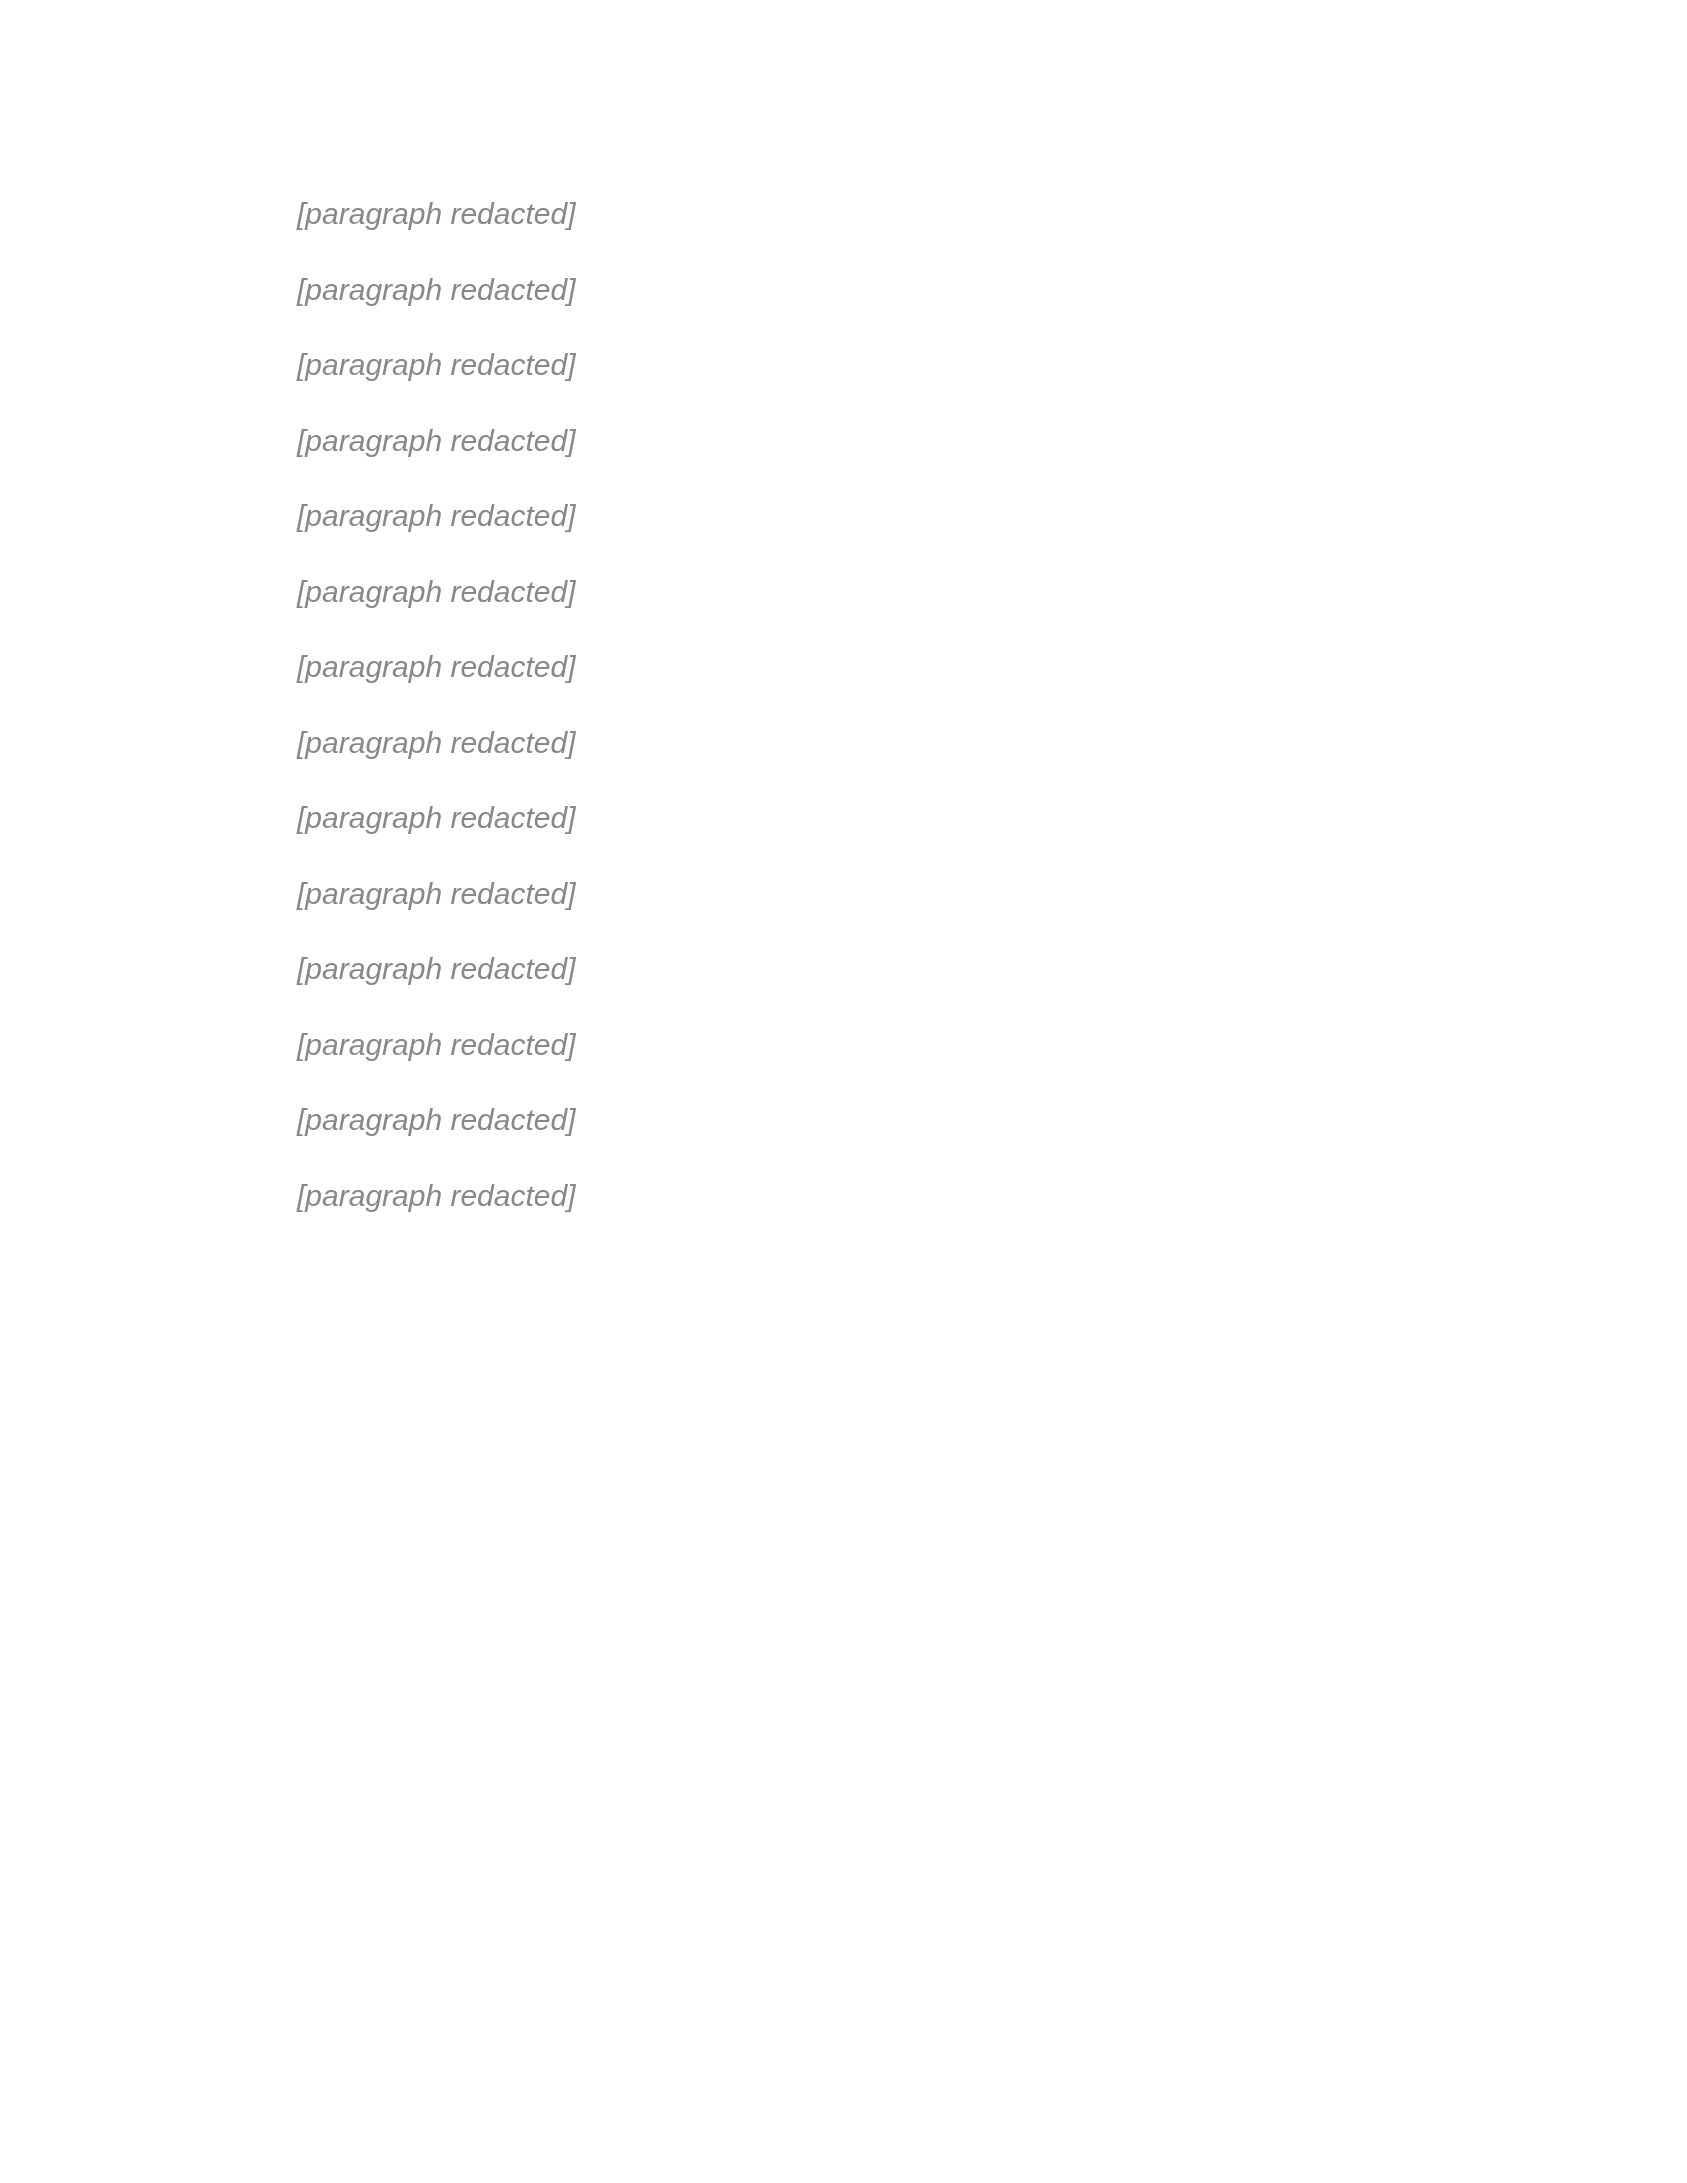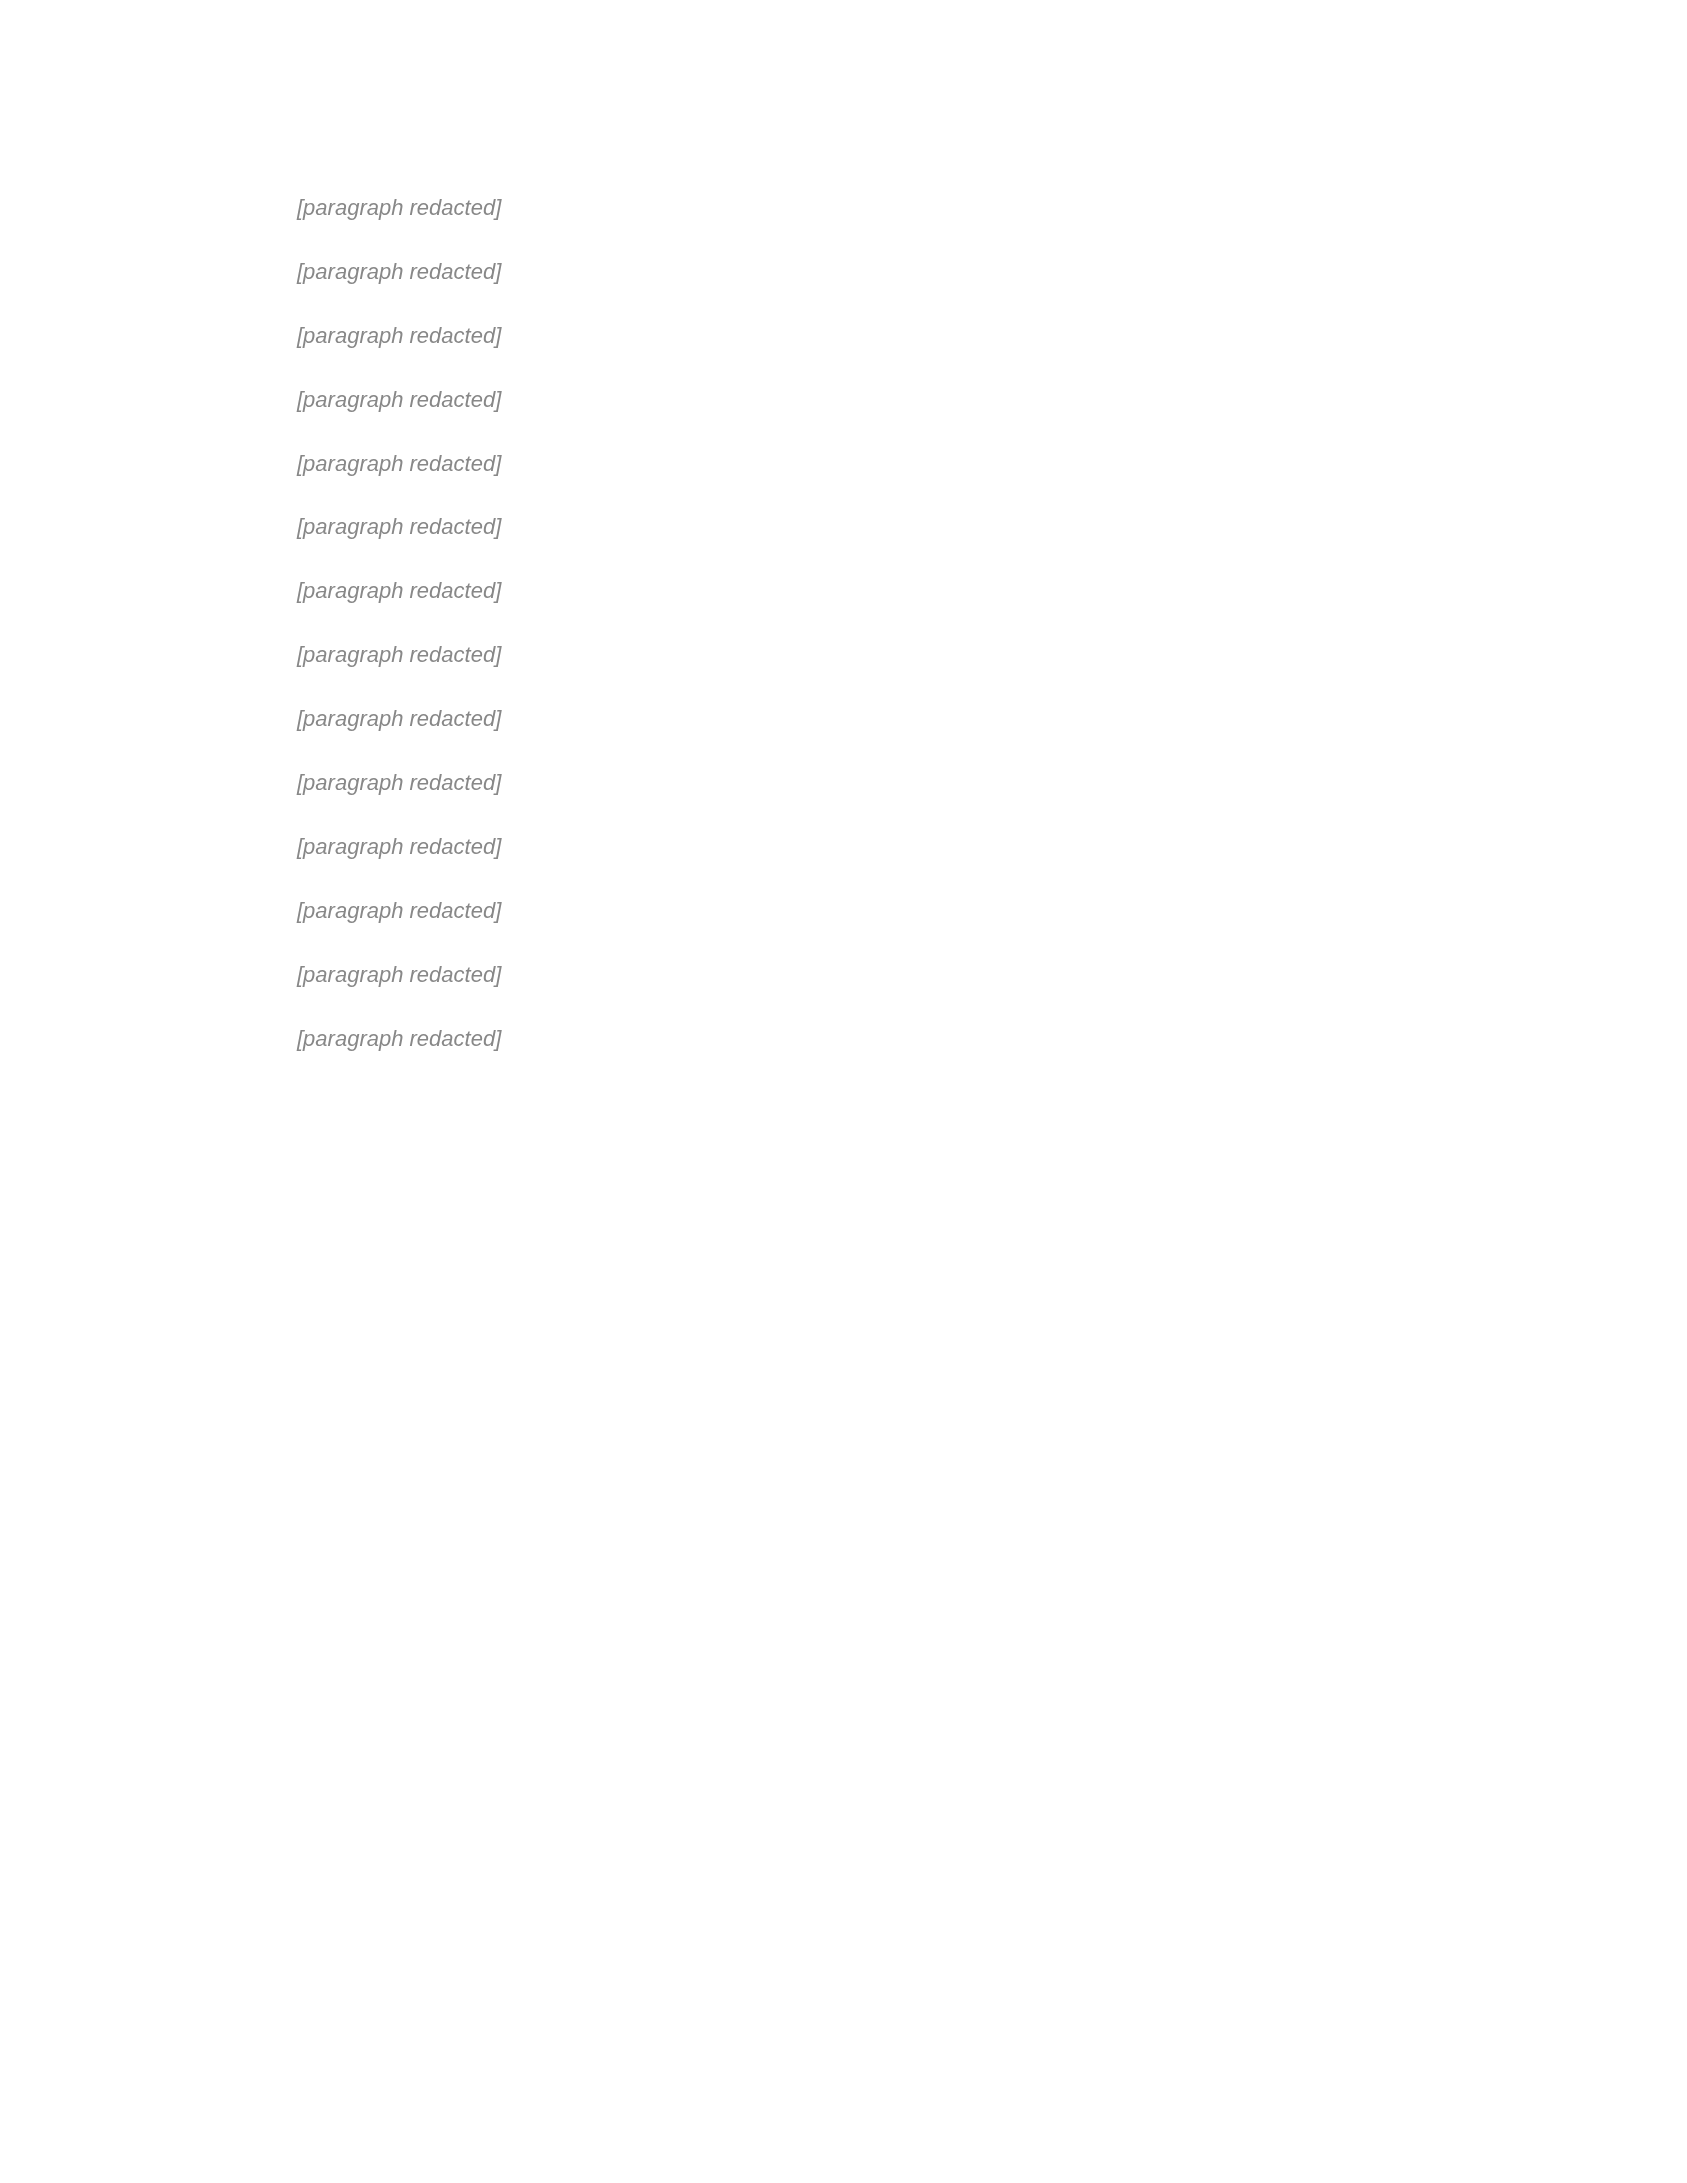--- a/index.html
+++ b/index.html
@@ -1,18 +1,18 @@
 <!DOCTYPE html>
 <html style="font-size:10.6px"><head>
 <meta charset="utf-8">
 <style>
   body { margin: 0; background: #ffffff; font-family: "Liberation Sans", sans-serif; }
   .page { width: 1687px; height: 2183px; background: #ffffff; box-sizing: border-box;
           padding: 192px 198px; color: #000000; }
-  .para { font-size: 22px; line-height: 1.45; text-align: justify; margin: 0 0 32px 0;
+  .para { font-size: 30px; line-height: 1.45; text-align: justify; margin: 0 0 32px 0;
           text-indent: 99px; color: #888888; font-style: italic; }
 </style>
 </head>
 <body>
 
 <div class="page">
   <div id="paragraphs">
       <p class="para">[paragraph redacted]</p>
       <p class="para">[paragraph redacted]</p>
       <p class="para">[paragraph redacted]</p>

